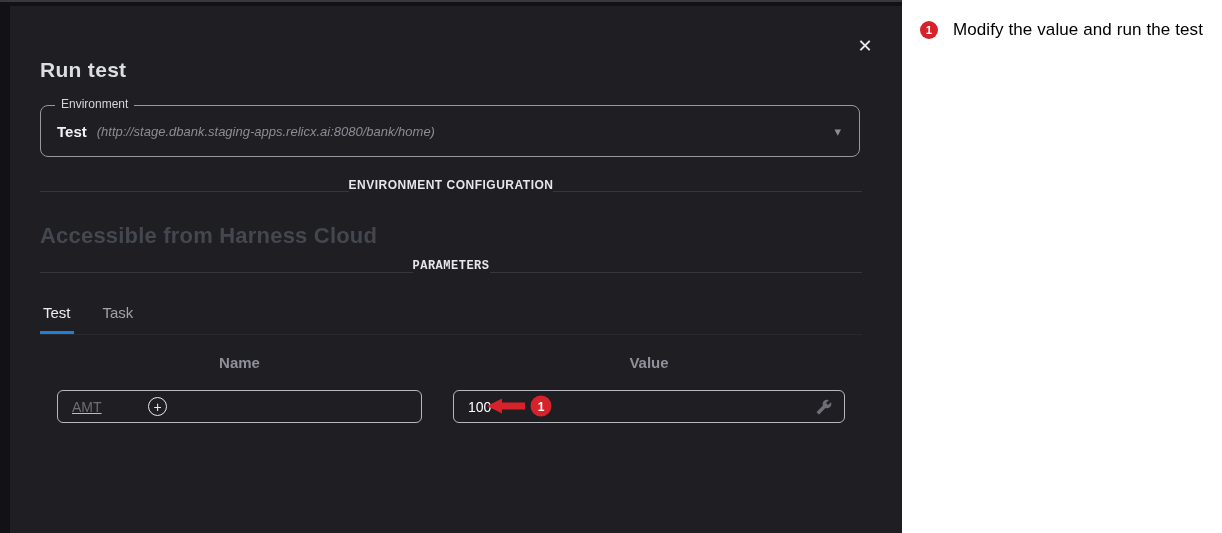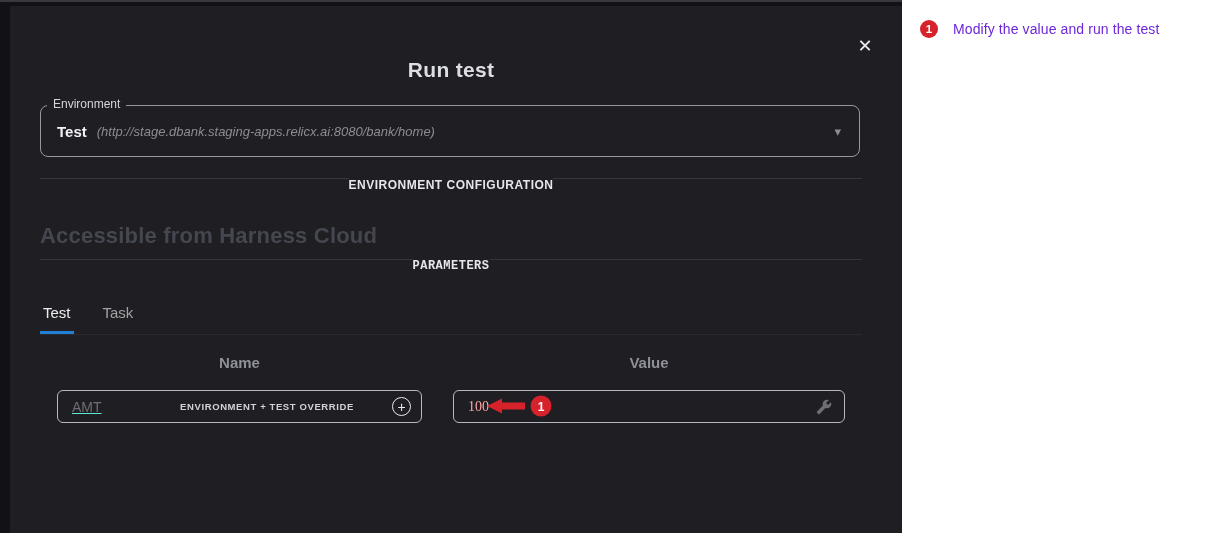--- a/index.html
+++ b/index.html
@@ -28,48 +28,47 @@
     position: absolute; top: 27px; right: 24px;
     width: 26px; height: 26px;
     background: none; border: none; padding: 0;
     color: #e8eaed; font-size: 18px; line-height: 1;
     display: flex; align-items: center; justify-content: center;
     cursor: pointer; font-family: inherit;
   }
 
   .modal-title {
     position: absolute; left: 30px; top: 52px; width: 822px;
-    text-align: center;
     font-size: 21px; font-weight: bold; color: #dcdee2; letter-spacing: .3px;
   }
 
   
   .env-select {
     position: absolute; left: 30px; top: 99px;
     width: 820px; height: 52px;
     border: 1px solid #97989f; border-radius: 8px;
     cursor: pointer;
   }
   .env-legend {
-    position: absolute; top: -9px; left: 6px;
+    position: absolute; top: -9px; left: 14px;
     padding: 0 6px; background: #1e1e23;
     font-size: 12px; color: #d4d5d9;
   }
   .env-content {
     display: flex; align-items: center; height: 100%;
     padding: 0 18px 0 16px; gap: 10px;
   }
   .env-name { font-size: 15px; font-weight: bold; color: #f1f2f4; }
   .env-url  { font-size: 13px; color: #8c8d94; font-style: italic; }
   .chevron  { margin-left: auto; color: #8c8d94; font-size: 13px; line-height: 1; }
 
   
   .divider {
     position: absolute; left: 30px; width: 822px;
-    display: flex; align-items: flex-start; 
+    display: flex; align-items: flex-end; 
   }
   .divider .line  { flex: 1; height: 1px; background: #36363c; }
   .divider .label { font-size: 12px; font-weight: bold; color: #e6e7ea; letter-spacing: .5px; white-space: nowrap; }
   .divider.env-config { top: 172px; }
   .divider.params     { top: 253px; font-family: Liberation Mono, monospace; }
 
   .access-note {
     position: absolute; left: 30px; top: 217px;
     font-size: 22px; font-weight: bold; color: #45474f; letter-spacing: .2px;
   }
@@ -105,21 +104,21 @@
     display: flex; align-items: center; background: transparent;
   }
   .field.name-field  { left: 47px;  width: 365px; padding: 0 10px 0 14px; gap: 6px; }
   .field.value-field { left: 443px; width: 392px; padding: 0 12px 0 14px; }
 
   .name-input, .value-input {
     background: transparent; border: none; outline: none;
     font-size: 14px; width: 70px; font-family: inherit;
   }
   .name-input  { color: #5eead4; text-decoration: underline; }
-  .value-input { color: #fca5a5; font-family: Liberation Serif, serif; }
+  .value-input { color: #ffffff; }
   .name-input::placeholder { color: #6e6f76; opacity: 1; }
 
   .override-badge {
     flex: 1; text-align: center; white-space: nowrap;
     font-size: 9.5px; font-weight: bold; letter-spacing: .6px; color: #d2d3d8;
   }
   .plus-btn { background: none; border: none; padding: 0; cursor: pointer; display: flex; flex: none; }
   .plus-circle {
     width: 19px; height: 19px;
     border: 1.5px solid #e9eaee; border-radius: 50%;
@@ -137,21 +136,21 @@
     position: absolute; left: 902px; top: 0;
     width: 320px; height: 533px; background: #ffffff;
   }
   .instruction { display: flex; align-items: center; gap: 15px; padding: 20px 0 0 18px; }
   .step-badge {
     width: 18px; height: 18px; border-radius: 50%;
     background: #d6222b; color: #fff;
     font-size: 11.5px; font-weight: bold;
     display: flex; align-items: center; justify-content: center; flex: none;
   }
-  .instruction-text { font-size: 14px; color: #6d28d9; letter-spacing: .1px; }
+  .instruction-text { font-size: 17px; color: #000000; letter-spacing: .1px; }
 </style>
 </head>
 <body>
 
 <div class="dark-page">
   <div class="modal">
 
     <button class="close-btn">✕</button>
 
     <div class="modal-title">Run test</div>
@@ -182,21 +181,20 @@
     <div class="tabs">
       <button class="tab active">Test</button>
       <button class="tab">Task</button>
     </div>
 
     <div class="col-header value">Value</div>
     <div class="col-header name">Name</div>
 
     <div class="field name-field">
       <input class="name-input" type="text" placeholder="AMT" style="">
-      <span class="override-badge">ENVIRONMENT + TEST OVERRIDE</span>
       <button class="plus-btn">
         <span class="plus-circle">+</span>
       </button>
     </div>
 
     <div class="field value-field">
       <input class="value-input" type="text" value="100" style="">
       <button class="wrench-btn">
         <svg width="16" height="16" viewBox="0 0 24 24" fill="#6e6f76">
           <path d="M22.7 19l-9.1-9.1c.9-2.3.4-5-1.5-6.9-2-2-5-2.4-7.4-1.3L9 6 6 9 1.6 4.7C.4 7.1.9 10.1 2.9 12.1c1.9 1.9 4.6 2.4 6.9 1.5l9.1 9.1c.4.4 1 .4 1.4 0l2.3-2.3c.5-.4.5-1.1.1-1.4z"></path>

